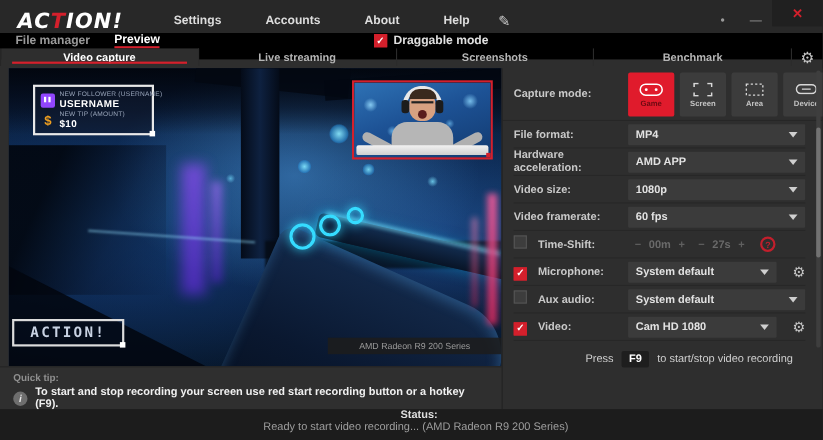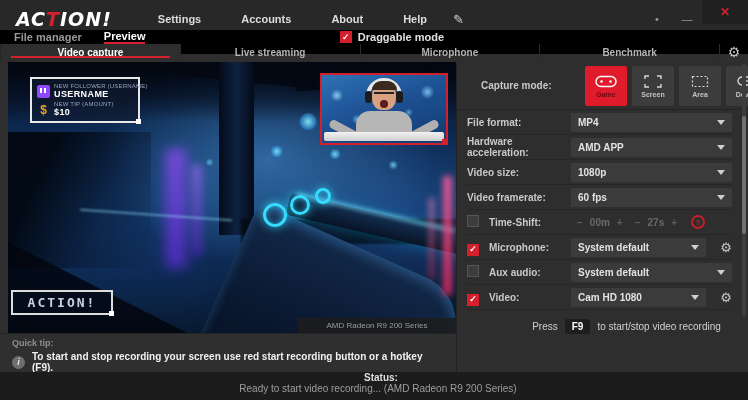--- a/index.html
+++ b/index.html
@@ -114,37 +114,37 @@
   .arm { position:absolute; bottom:8px; width:34px; height:9px; background:#b0b0b0; border-radius:5px; }
   .arm.l { left:50%; margin-left:-56px; transform:rotate(28deg); } .arm.r { left:50%; margin-left:22px; transform:rotate(-28deg); }
   .desk { position:absolute; left:2px; right:2px; bottom:2px; height:9px; background:linear-gradient(180deg,#f2f2f2,#cfcfcf); border-radius:2px; }
   .cam-handle { position:absolute; right:-1px; bottom:-1px; width:5px; height:5px; background:#d4202c; }
 
   
   .watermark { position:absolute; left:3px; top:228px; width:102px; height:25px; border:2px solid #dcdcdc;
     display:flex; align-items:center; justify-content:center; background:rgba(10,18,34,0.35); }
   .watermark span { font-family:"DejaVu Sans Mono", monospace; font-weight:bold; font-size:13px; letter-spacing:2px; color:#c8d2e2; }
   .wm-handle { position:absolute; right:-3px; bottom:-3px; width:5px; height:5px; background:#fff; }
-  .gpu-strip { position:absolute; right:0; bottom:0; width:158px; height:15px; background:rgba(28,28,28,0.88);
+  .gpu-strip { position:absolute; right:0; bottom:11px; width:158px; height:15px; background:rgba(28,28,28,0.88);
     display:flex; align-items:center; justify-content:center; color:#9a9a9a; font-size:8px; }
 
   
   .quicktip { position:absolute; left:0; top:333px; width:456px; height:39px; background:#2f2f2f; border-top:1px solid #242424; padding:4px 12px; }
   .qt-label { color:#8f8f8f; font-size:9px; font-weight:bold; }
   .qt-line { display:flex; align-items:center; gap:7px; margin-top:3px; }
   .info-circle { width:13px; height:13px; border-radius:50%; background:#6e6e6e; color:#e8e8e8; font-size:9px; font-weight:bold;
     display:flex; align-items:center; justify-content:center; font-style:italic; flex:0 0 auto; }
   .qt-text { color:#f0f0f0; font-size:10px; font-weight:bold; }
 
   
   .rpanel { position:absolute; left:456px; top:62px; width:292px; height:310px; background:#2e2e2e; border-left:1px solid #232323; display:flex; flex-direction:column; }
   .scrollbar { position:absolute; right:2px; top:2px; width:4px; height:252px; background:#3e3e3e; border-radius:2px; }
   .scroll-thumb { position:absolute; left:0; top:52px; width:4px; height:118px; background:#727272; border-radius:2px; }
 
-  .capture-row { display:flex; align-items:center; height:48px; padding:0 16px 0 24px; border-bottom:1px solid #262626; }
+  .capture-row { display:flex; align-items:center; height:48px; padding:0 16px 0 10px; border-bottom:1px solid #262626; }
   .row-label { width:104px; color:#c9c9c9; font-size:10px; font-weight:bold; flex:0 0 auto; }
   .modes { display:flex; gap:5px; }
   .mode-btn { width:42px; height:40px; background:#3c3c3c; border-radius:2px; display:flex; flex-direction:column; align-items:center; justify-content:center; gap:2px; }
   .mode-btn .m-label { font-size:7px; font-weight:bold; color:#c4c4c4; }
   .mode-btn.active { background:#e01b2c; }
   .mode-btn.active .m-label { color:#6e0a12; }
   .mode-icon { height:16px; display:flex; align-items:center; justify-content:center; }
 
   .set-row { display:flex; align-items:center; height:25px; margin:0 16px 0 10px; border-bottom:1px solid #272727; }
   .dd { flex:1; height:19px; background:#3b3b3b; display:flex; align-items:center; padding:0 7px; border-radius:1px; }
@@ -207,21 +207,21 @@
       </div>
     </div>
     <div class="panel-tabs">
       <span class="ptab active">
           <span>Video capture</span>
         </span>
       <span class="ptab">
           <span>Live streaming</span>
         </span>
       <span class="ptab">
-          <span>Microphone</span>
+          <span>Screenshots</span>
         </span>
       <span class="ptab">
           <span>Benchmark</span>
         </span>
       <span class="gear-tab">⚙</span>
     </div>
   </div>
 
   <div class="preview">
     <div class="art-base"></div>

